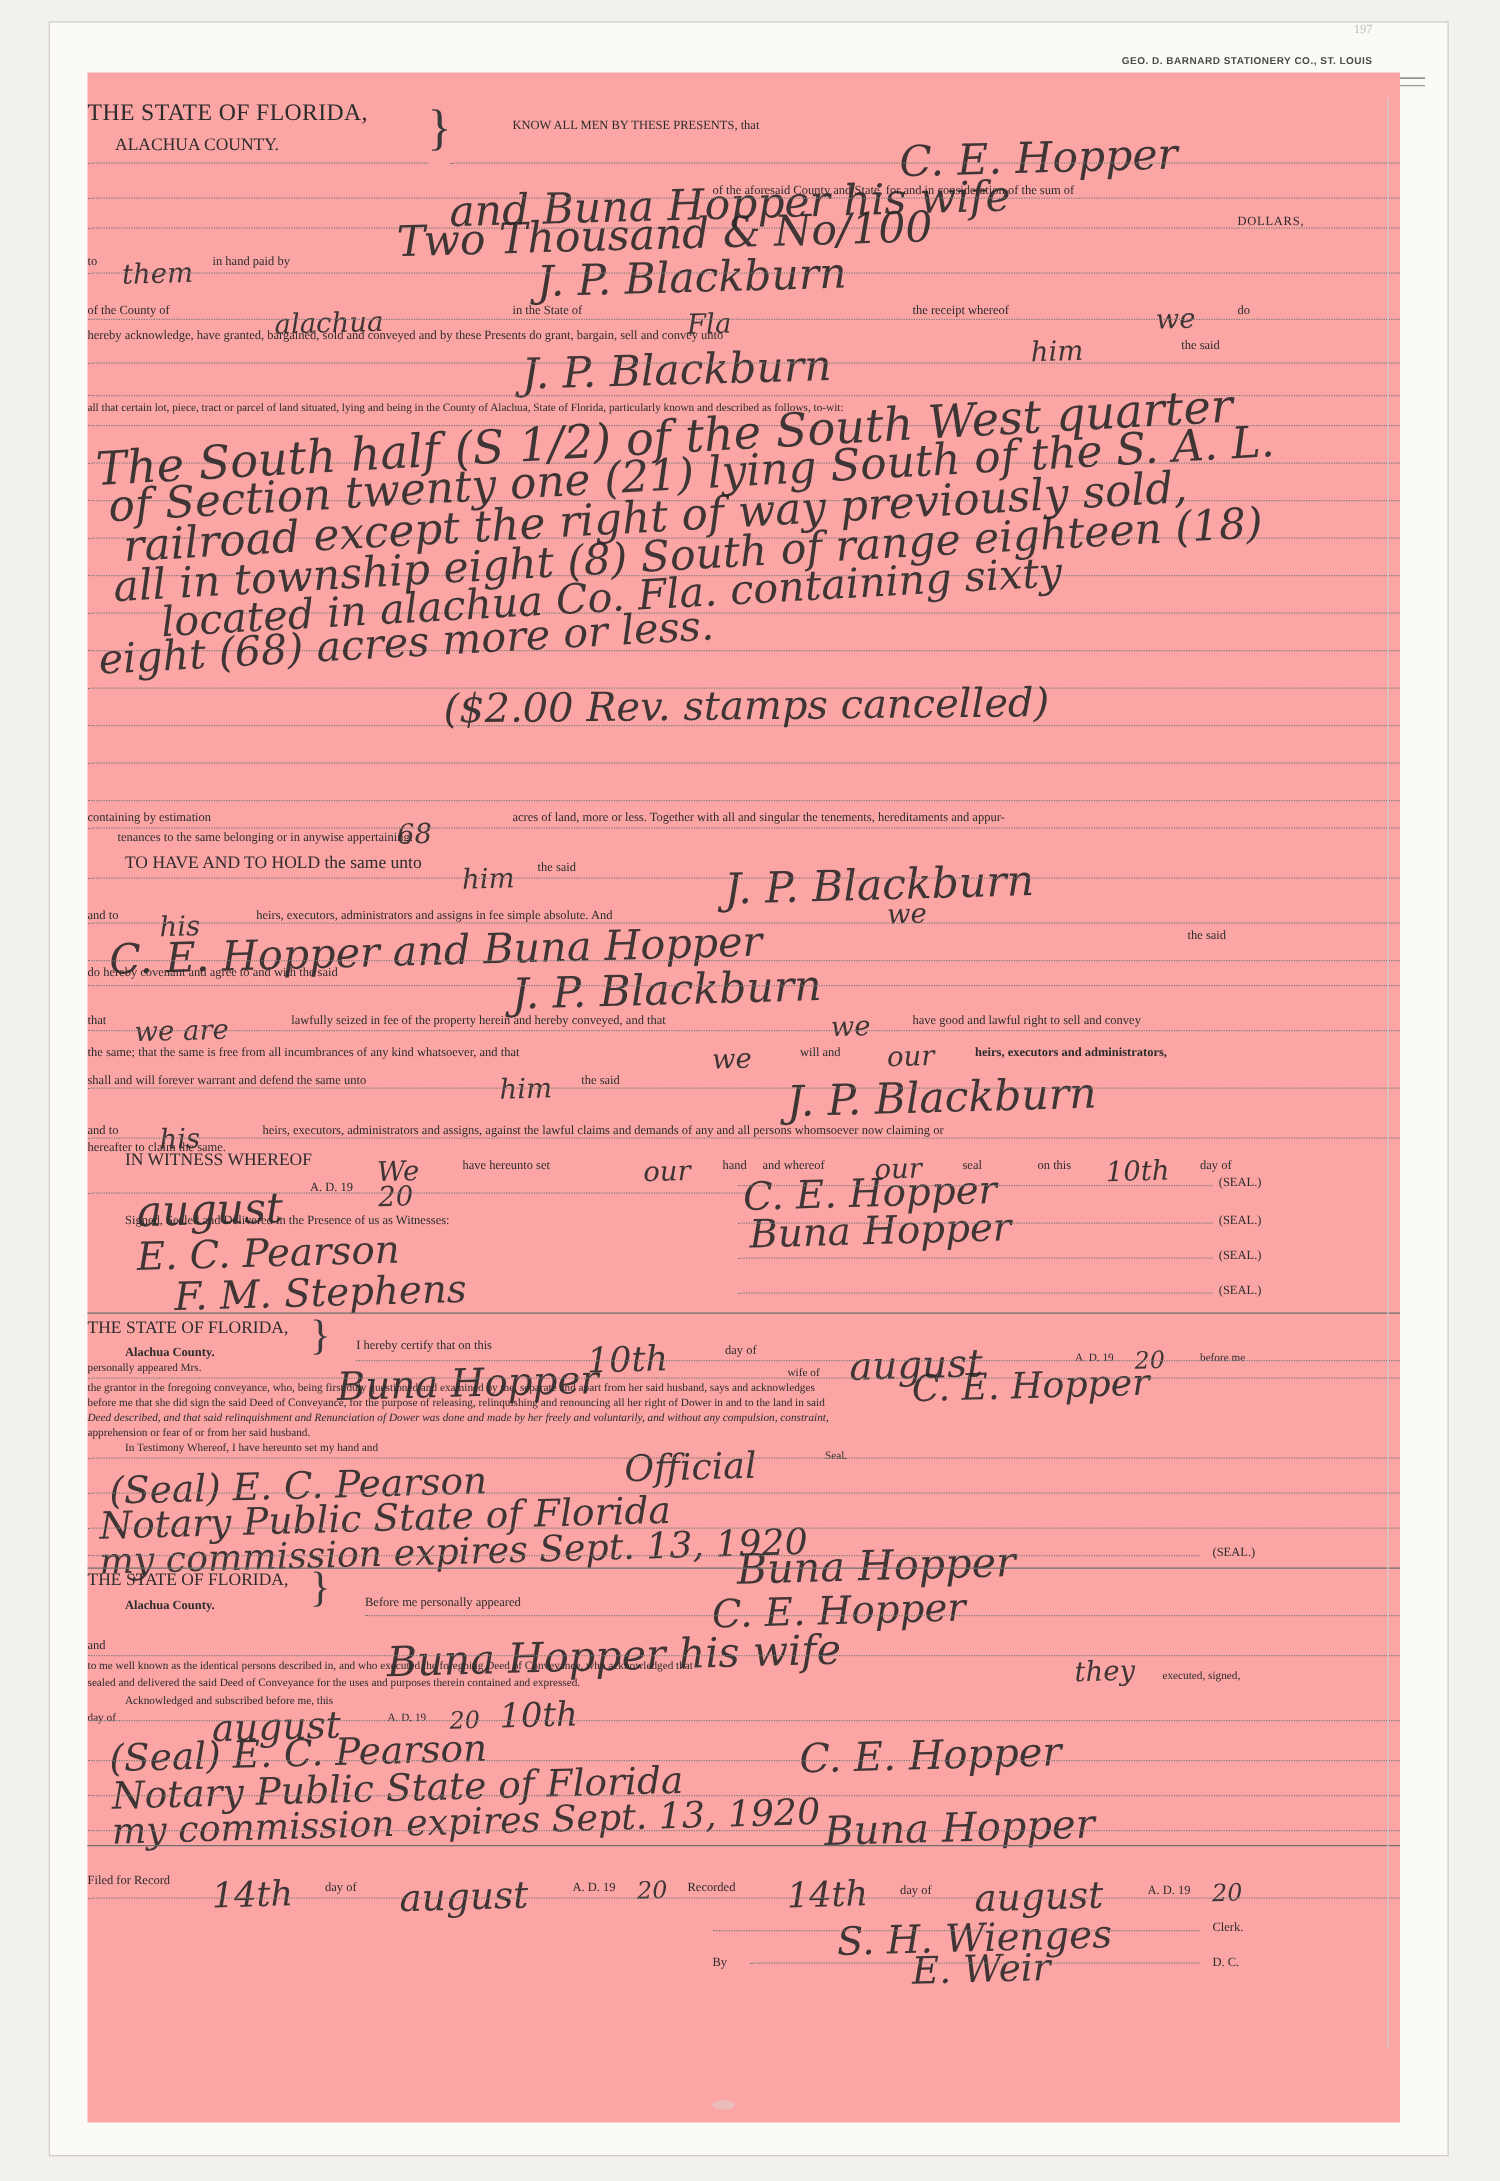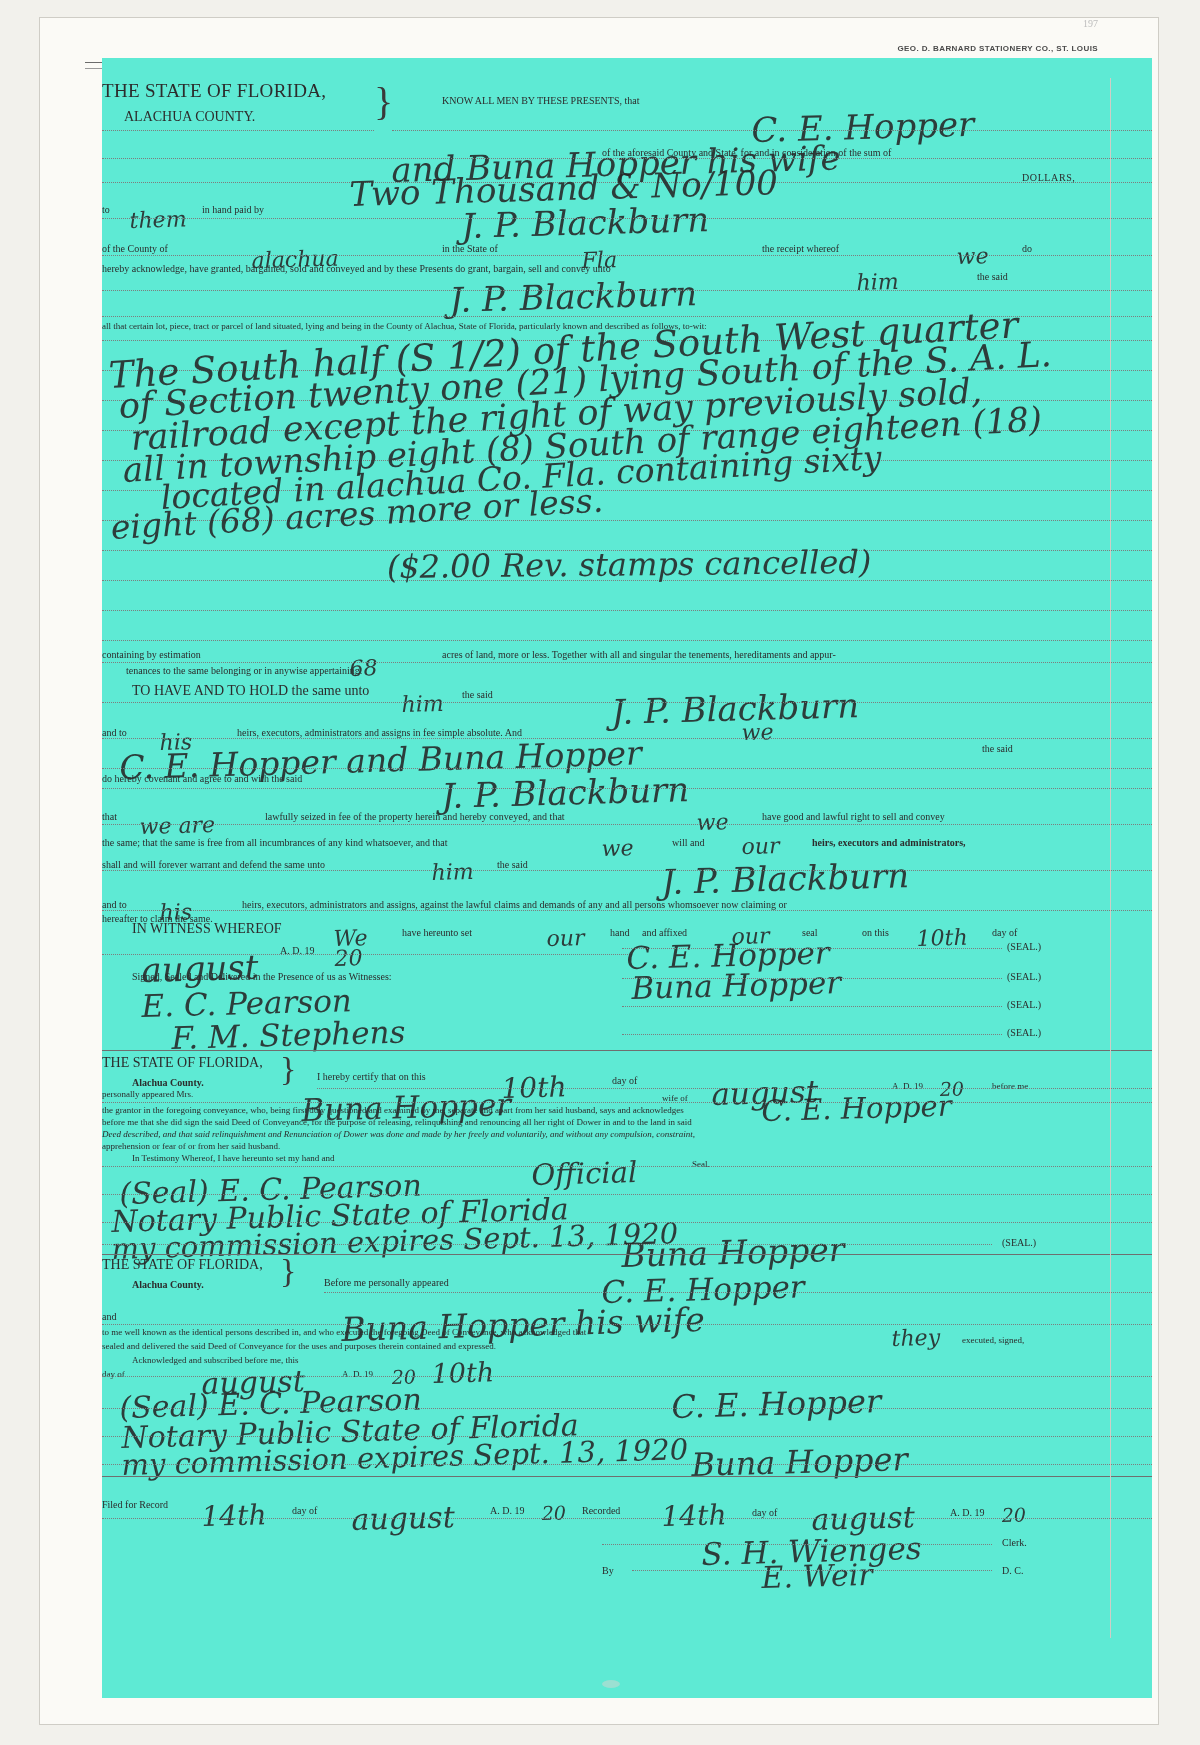--- a/index.html
+++ b/index.html
@@ -11,22 +11,22 @@
     overflow:hidden;
   }
   .scan{
     position:absolute;
     left:40px;top:18px;width:1118px;height:1706px;
     background:#fbfaf6;
     box-shadow:0 0 0 1px #cfcdc6;
   }
   .paper{
     position:absolute;
-    left:62px;top:40px;width:1050px;height:1640px;
-    background:#5eead4;
+    left:30px;top:40px;width:1050px;height:1640px;
+    background:#fca5a5;
   }
   .rule-top{
     position:absolute;left:45px;top:44px;width:1055px;height:0;
     border-top:1px solid #6b6b6b;
   }
   .rule-top2{
     position:absolute;left:45px;top:50px;width:1055px;height:0;
     border-top:1px solid #9a9a9a;
   }
   .stationer{
@@ -211,21 +211,21 @@
       <div class="hw s3" style="left:58px;top:842px;">his</div>
       <div class="pr sm" style="left:140px;top:840px;">heirs, executors, administrators and assigns, against the lawful claims and demands of any and all persons whomsoever now claiming or</div>
       <div class="dots" style="left:0px;top:852px;width:1050px;"></div>
       <div class="pr sm" style="left:0px;top:854px;">hereafter to claim the same.</div>
 
       <div class="pr mid" style="left:30px;top:864px;">IN WITNESS WHEREOF</div>
       <div class="hw s3" style="left:232px;top:868px;">We</div>
       <div class="pr sm" style="left:300px;top:868px;">have hereunto set</div>
       <div class="hw s3" style="left:445px;top:868px;">our</div>
       <div class="pr sm" style="left:508px;top:868px;">hand</div>
-      <div class="pr sm" style="left:540px;top:868px;">and affixed</div>
+      <div class="pr sm" style="left:540px;top:868px;">and whereof</div>
       <div class="hw s3" style="left:630px;top:866px;">our</div>
       <div class="pr sm" style="left:700px;top:868px;">seal</div>
       <div class="pr sm" style="left:760px;top:868px;">on this</div>
       <div class="hw s3" style="left:815px;top:868px;">10th</div>
       <div class="pr sm" style="left:890px;top:868px;">day of</div>
       <div class="hw s5" style="left:40px;top:892px;">august</div>
       <div class="pr sm" style="left:178px;top:886px;">A. D. 19</div>
       <div class="hw s3" style="left:233px;top:888px;">20</div>
       <div class="dots" style="left:0px;top:896px;width:530px;"></div>
 

